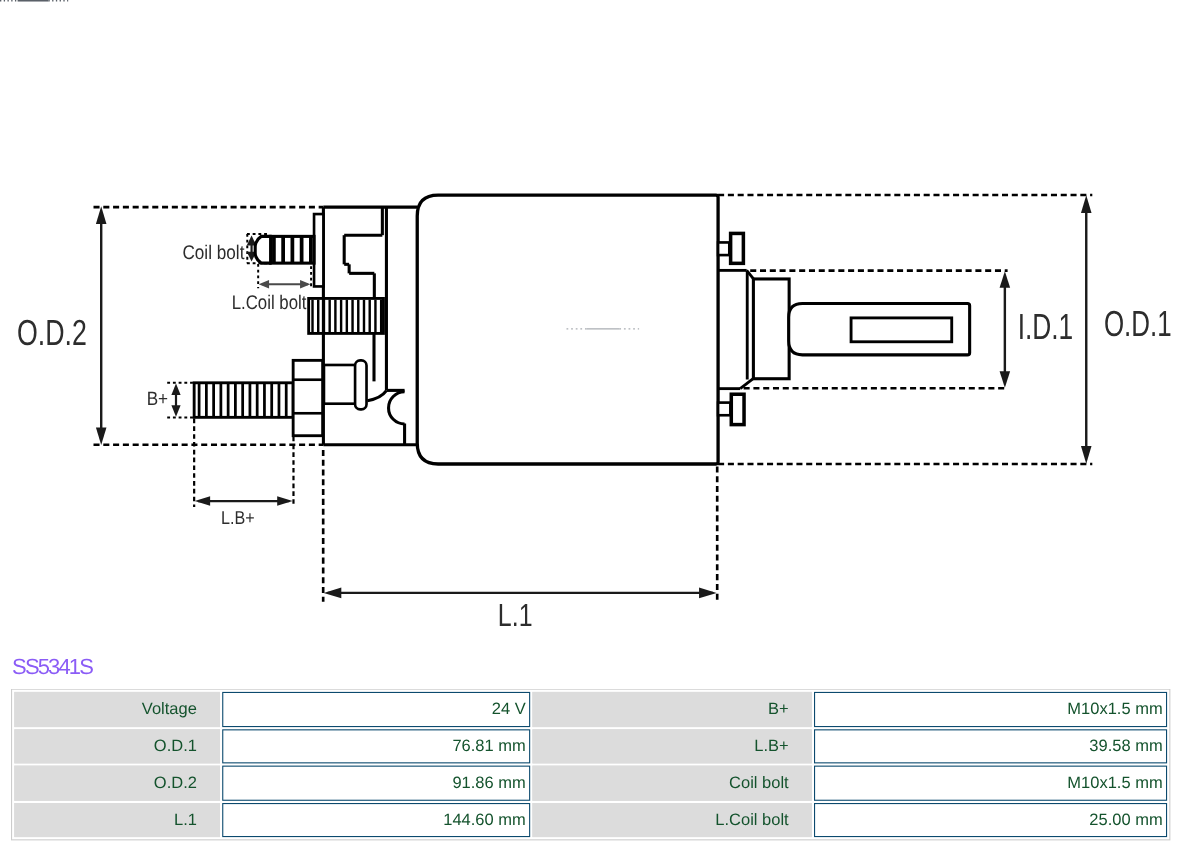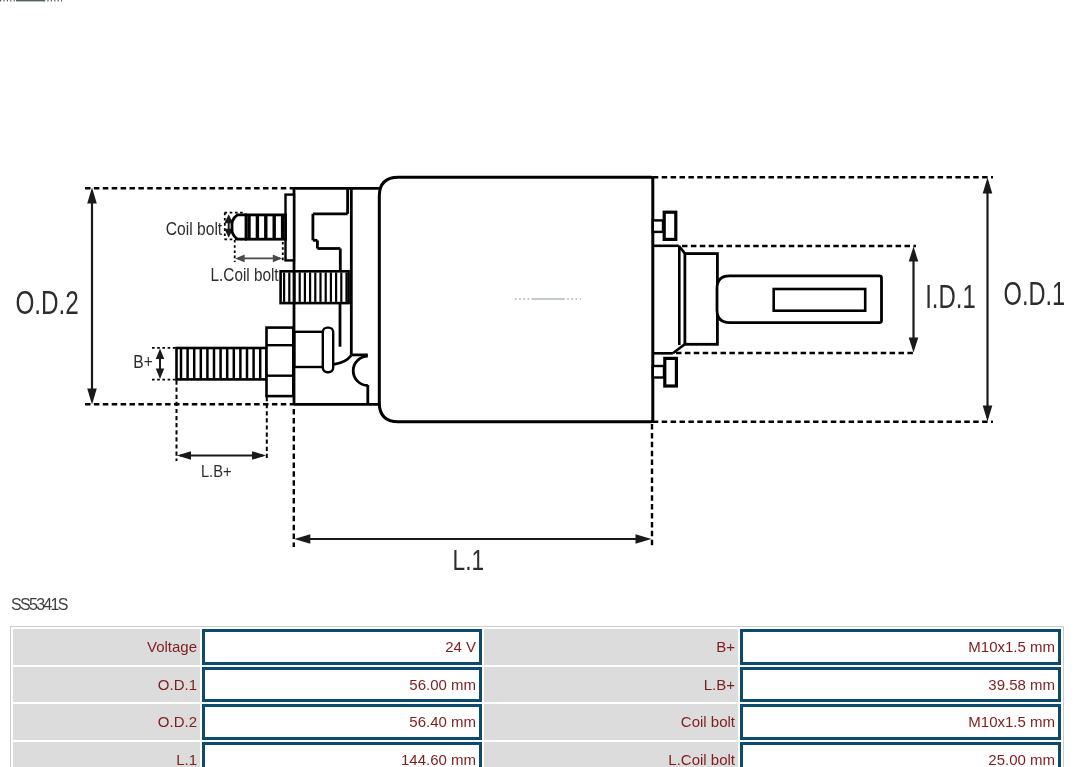--- a/index.html
+++ b/index.html
@@ -1,22 +1,22 @@
 <!DOCTYPE html>
 <html><head><meta charset="utf-8">
 <style>
 html,body{margin:0;padding:0;width:1080px;height:767px;background:#fff;overflow:hidden}
 body{font-family:"Liberation Sans",sans-serif}
 #stage,#title,table{transform:translateZ(0);will-change:transform}
 #stage{position:absolute;left:0;top:0;width:1080px;height:767px}
-#title{position:absolute;left:11px;top:596px;font-size:16px;letter-spacing:-1.7px;color:#404040}
+#title{position:absolute;left:11px;top:596px;font-size:20px;letter-spacing:-1.7px;color:#8b5cf6}
 table{position:absolute;left:10px;top:626px;border-collapse:separate;border-spacing:2px;border:1px solid #ccc;table-layout:fixed}
-td{height:29.5px;font-size:15px;color:#7f1d1d;text-align:right;padding:0 2px 0 0;overflow:hidden;white-space:nowrap}
+td{height:29.5px;font-size:15px;color:#14532d;text-align:right;padding:0 20px 0 0;overflow:hidden;white-space:nowrap}
 td.g{background:#dcdcdc;border:1px solid #dcdcdc}
-td.w{background:#fff;border:3px solid #0c4a6e;padding-right:3px}
+td.w{background:#fff;border:1px solid #0c4a6e;padding-right:3px}
 </style></head>
 <body>
 <svg id="stage" width="1080" height="767" viewBox="0 0 1080 767" fill="none" stroke="none">
 
 <g stroke="#5a6068" stroke-width="1.4">
 <line x1="0" y1="0.7" x2="16" y2="0.7" stroke-dasharray="1.2 2.2"></line>
 <line x1="16" y1="0.7" x2="44" y2="0.7"></line>
 <line x1="44" y1="0.7" x2="62" y2="0.7" stroke-dasharray="1.2 2.2"></line>
 </g>
 
@@ -201,27 +201,27 @@
     </colgroup>
 <tbody>
       <tr>
         <td class="g">Voltage</td>
         <td class="w">24 V</td>
         <td class="g">B+</td>
         <td class="w">M10x1.5 mm</td>
       </tr>
 <tr>
         <td class="g">O.D.1</td>
-        <td class="w">56.00 mm</td>
+        <td class="w">76.81 mm</td>
         <td class="g">L.B+</td>
         <td class="w">39.58 mm</td>
       </tr>
 <tr>
         <td class="g">O.D.2</td>
-        <td class="w">56.40 mm</td>
+        <td class="w">91.86 mm</td>
         <td class="g">Coil bolt</td>
         <td class="w">M10x1.5 mm</td>
       </tr>
 <tr>
         <td class="g">L.1</td>
         <td class="w">144.60 mm</td>
         <td class="g">L.Coil bolt</td>
         <td class="w">25.00 mm</td>
       </tr>
 </tbody>

